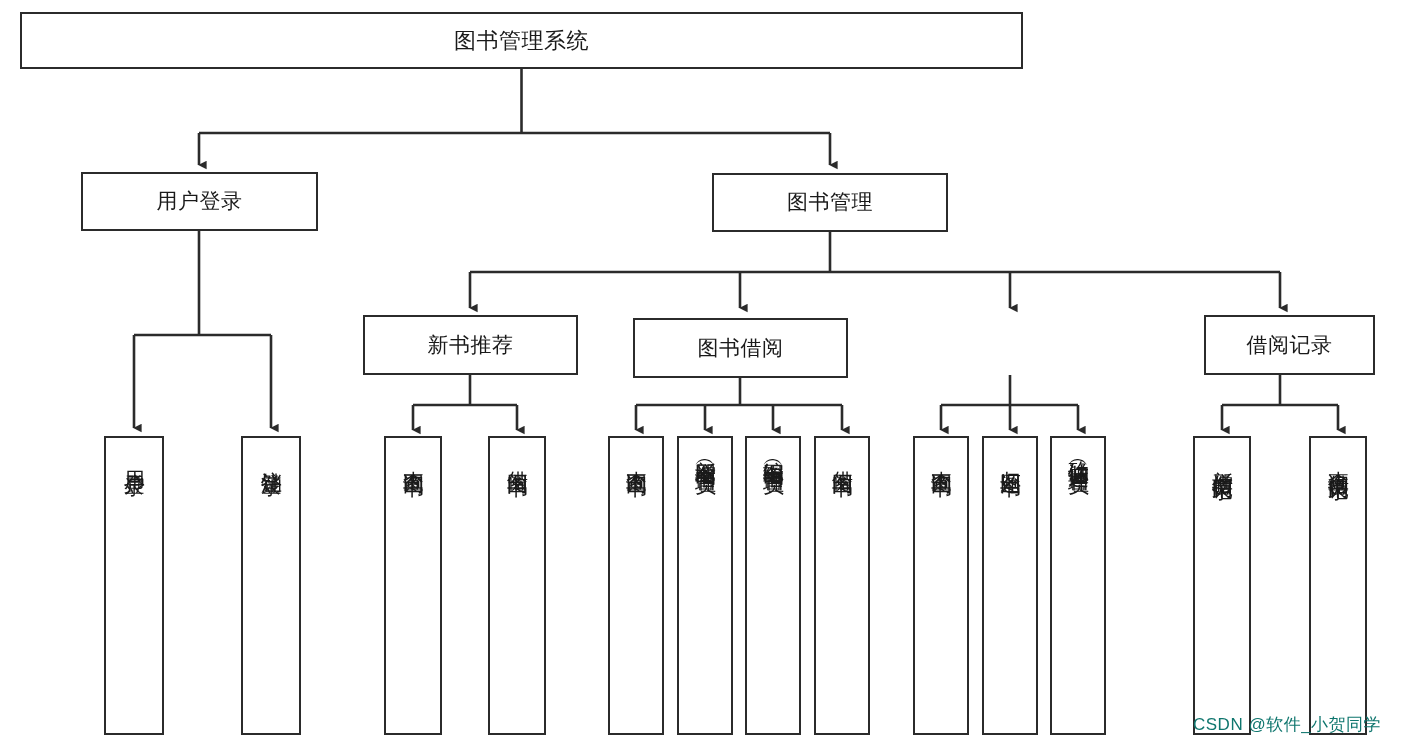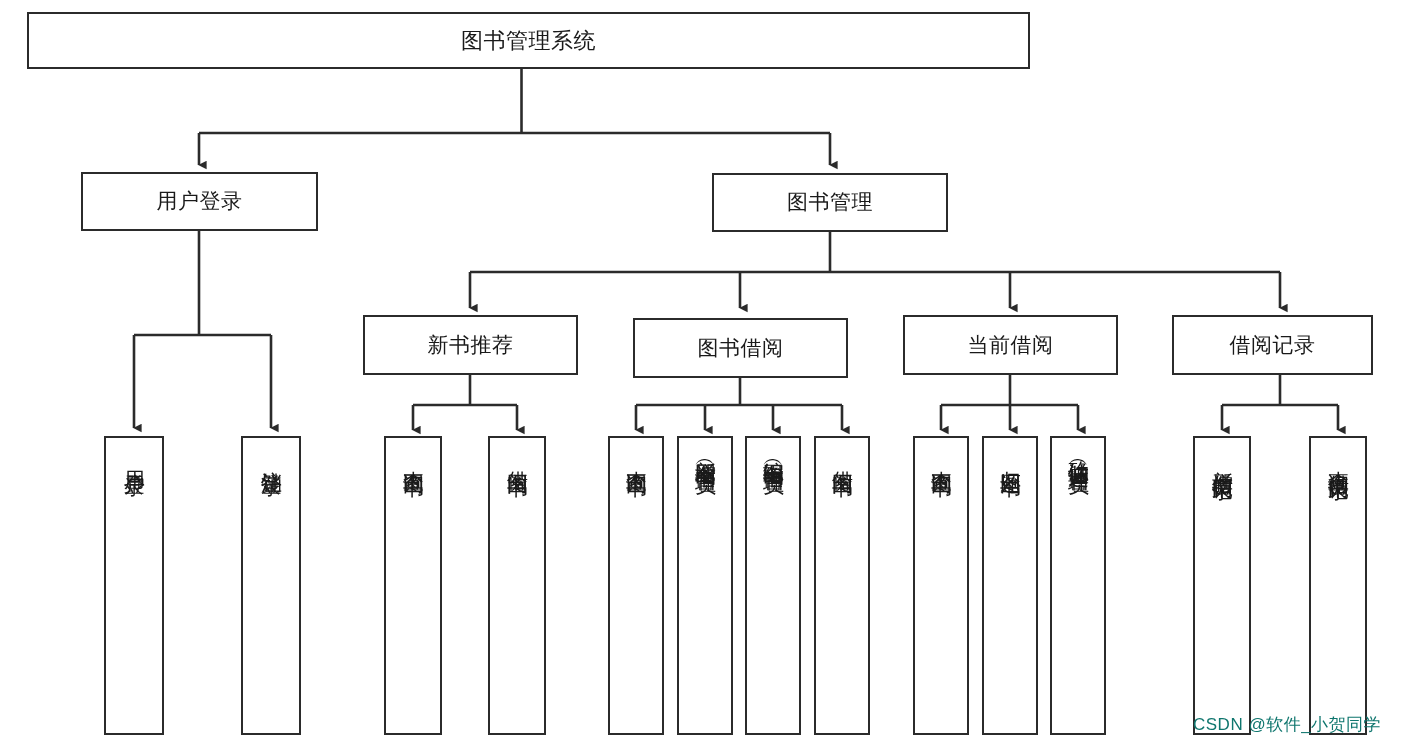--- a/index.html
+++ b/index.html
@@ -128,41 +128,38 @@
       <path d="M 1010 405 L 1010 430" marker-end="url(#arrowhead)"></path>
       <path d="M 1078 405 L 1078 430" marker-end="url(#arrowhead)"></path>
 
       <path d="M 1280 375 L 1280 405"></path>
       <path d="M 1222 405 L 1338 405"></path>
       <path d="M 1222 405 L 1222 430" marker-end="url(#arrowhead)"></path>
       <path d="M 1338 405 L 1338 430" marker-end="url(#arrowhead)"></path>
     </g>
   </svg>
 
-  <div class="node horiz" id="node-root" style="left:20px; top:12px; width:1003px; height:57px;margin-left:7px;">
+  <div class="node horiz" id="node-root" style="left:20px; top:12px; width:1003px; height:57px;">
     <span class="node-label">图书管理系统</span>
   </div>
 
   <div class="node horiz" style="left:81px; top:172px; width:237px; height:59px;">
     <span class="node-label">用户登录</span>
   </div>
   <div class="node horiz" style="left:363px; top:315px; width:215px; height:60px;">
     <span class="node-label">新书推荐</span>
   </div>
 
   <div class="node horiz" style="left:712px; top:173px; width:236px; height:59px;">
     <span class="node-label">图书管理</span>
   </div>
   <div class="node horiz" style="left:633px; top:318px; width:215px; height:60px;">
     <span class="node-label">图书借阅</span>
   </div>
-  <div class="node horiz" style="left:903px; top:315px; width:215px; height:60px;">
-    <span class="node-label">当前借阅</span>
-  </div>
-  <div class="node horiz" style="left:1172px; top:315px; width:201px; height:60px;align-items:center;">
+  <div class="node horiz" style="left:1204px; top:315px; width:171px; height:60px;align-items:center;">
     <span class="node-label">借阅记录</span>
   </div>
 
   <div class="node vert" style="left:104px; top:436px; width:60px; height:299px;">
     <span class="node-label">用户登录</span>
   </div>
   <div class="node vert" style="left:241px; top:436px; width:60px; height:299px;">
     <span class="node-label">注销登录</span>
   </div>
 

